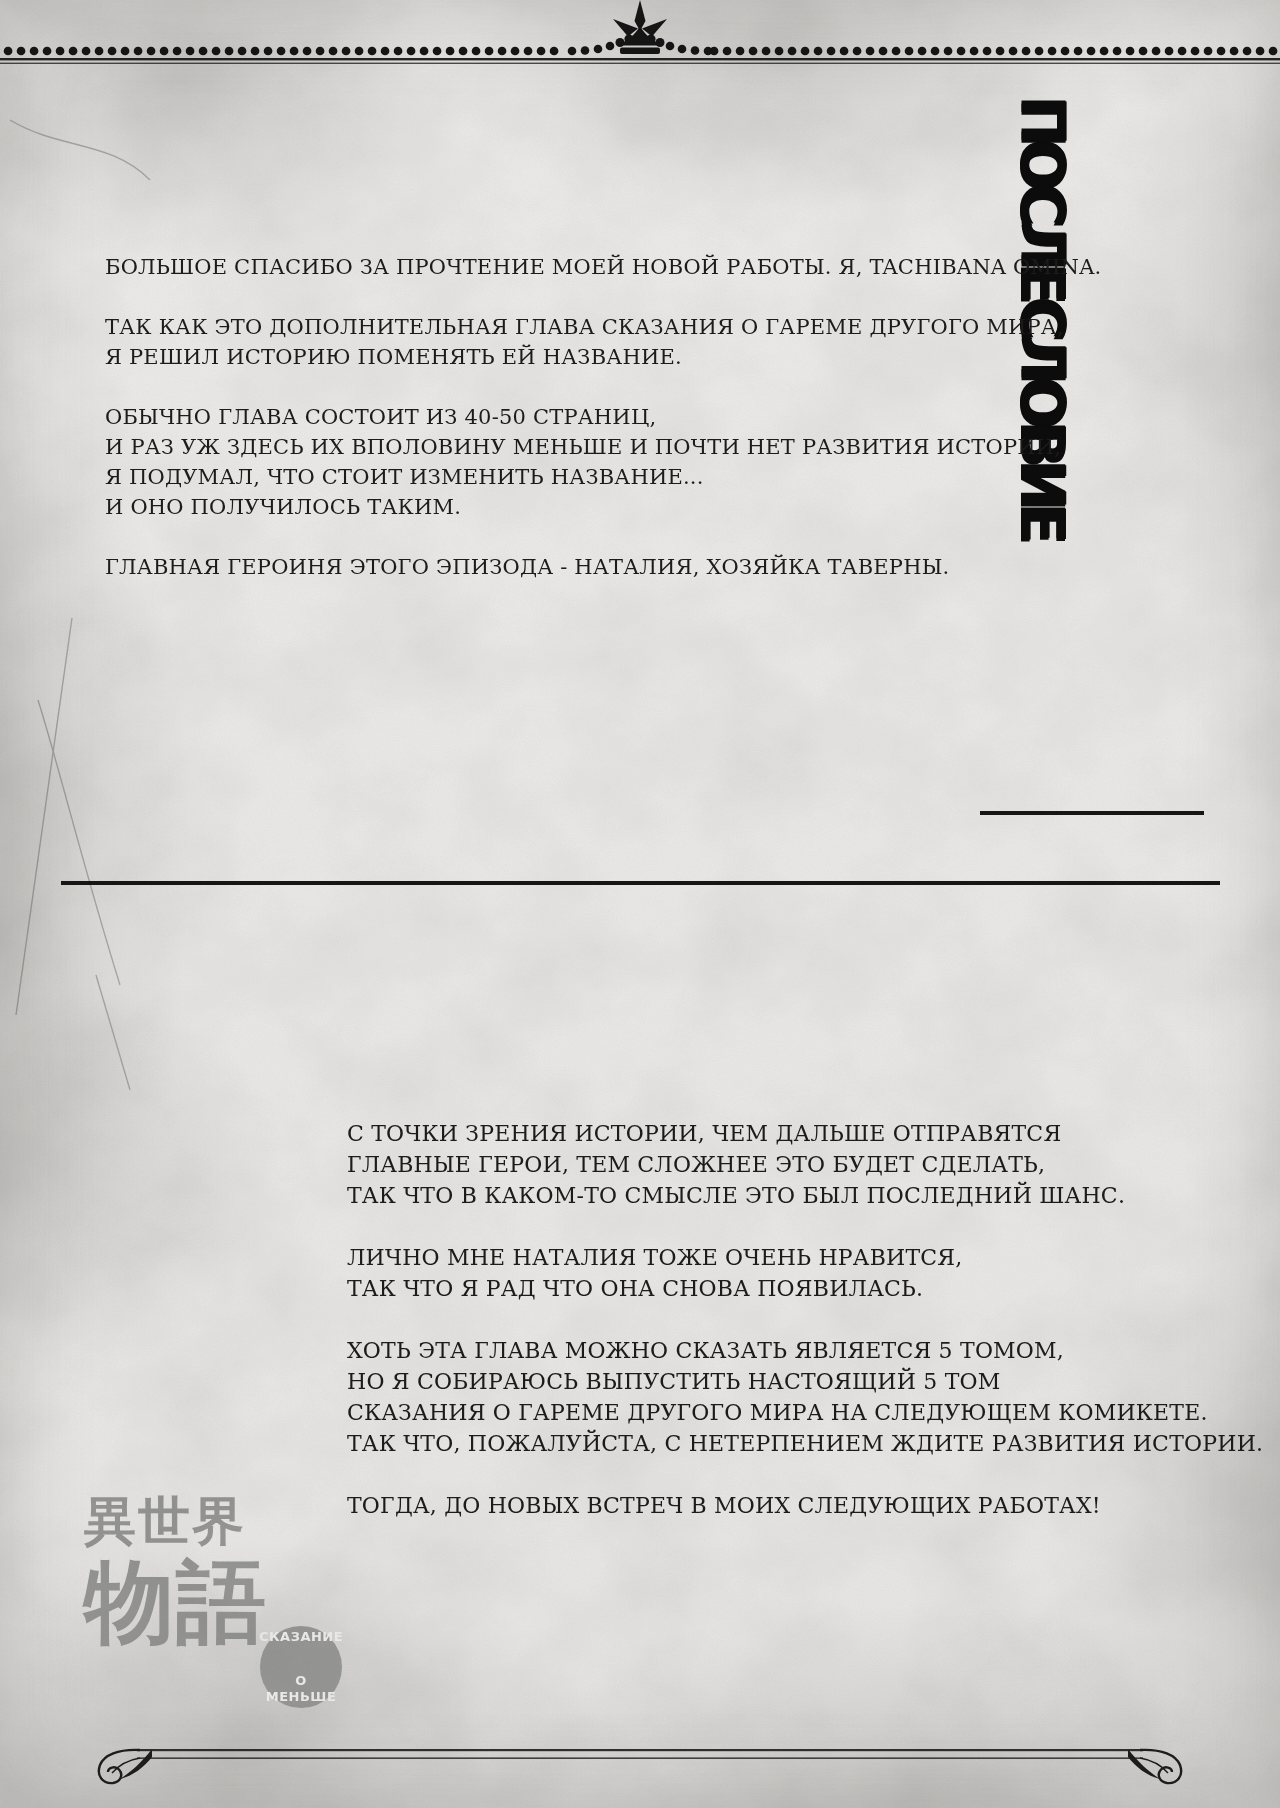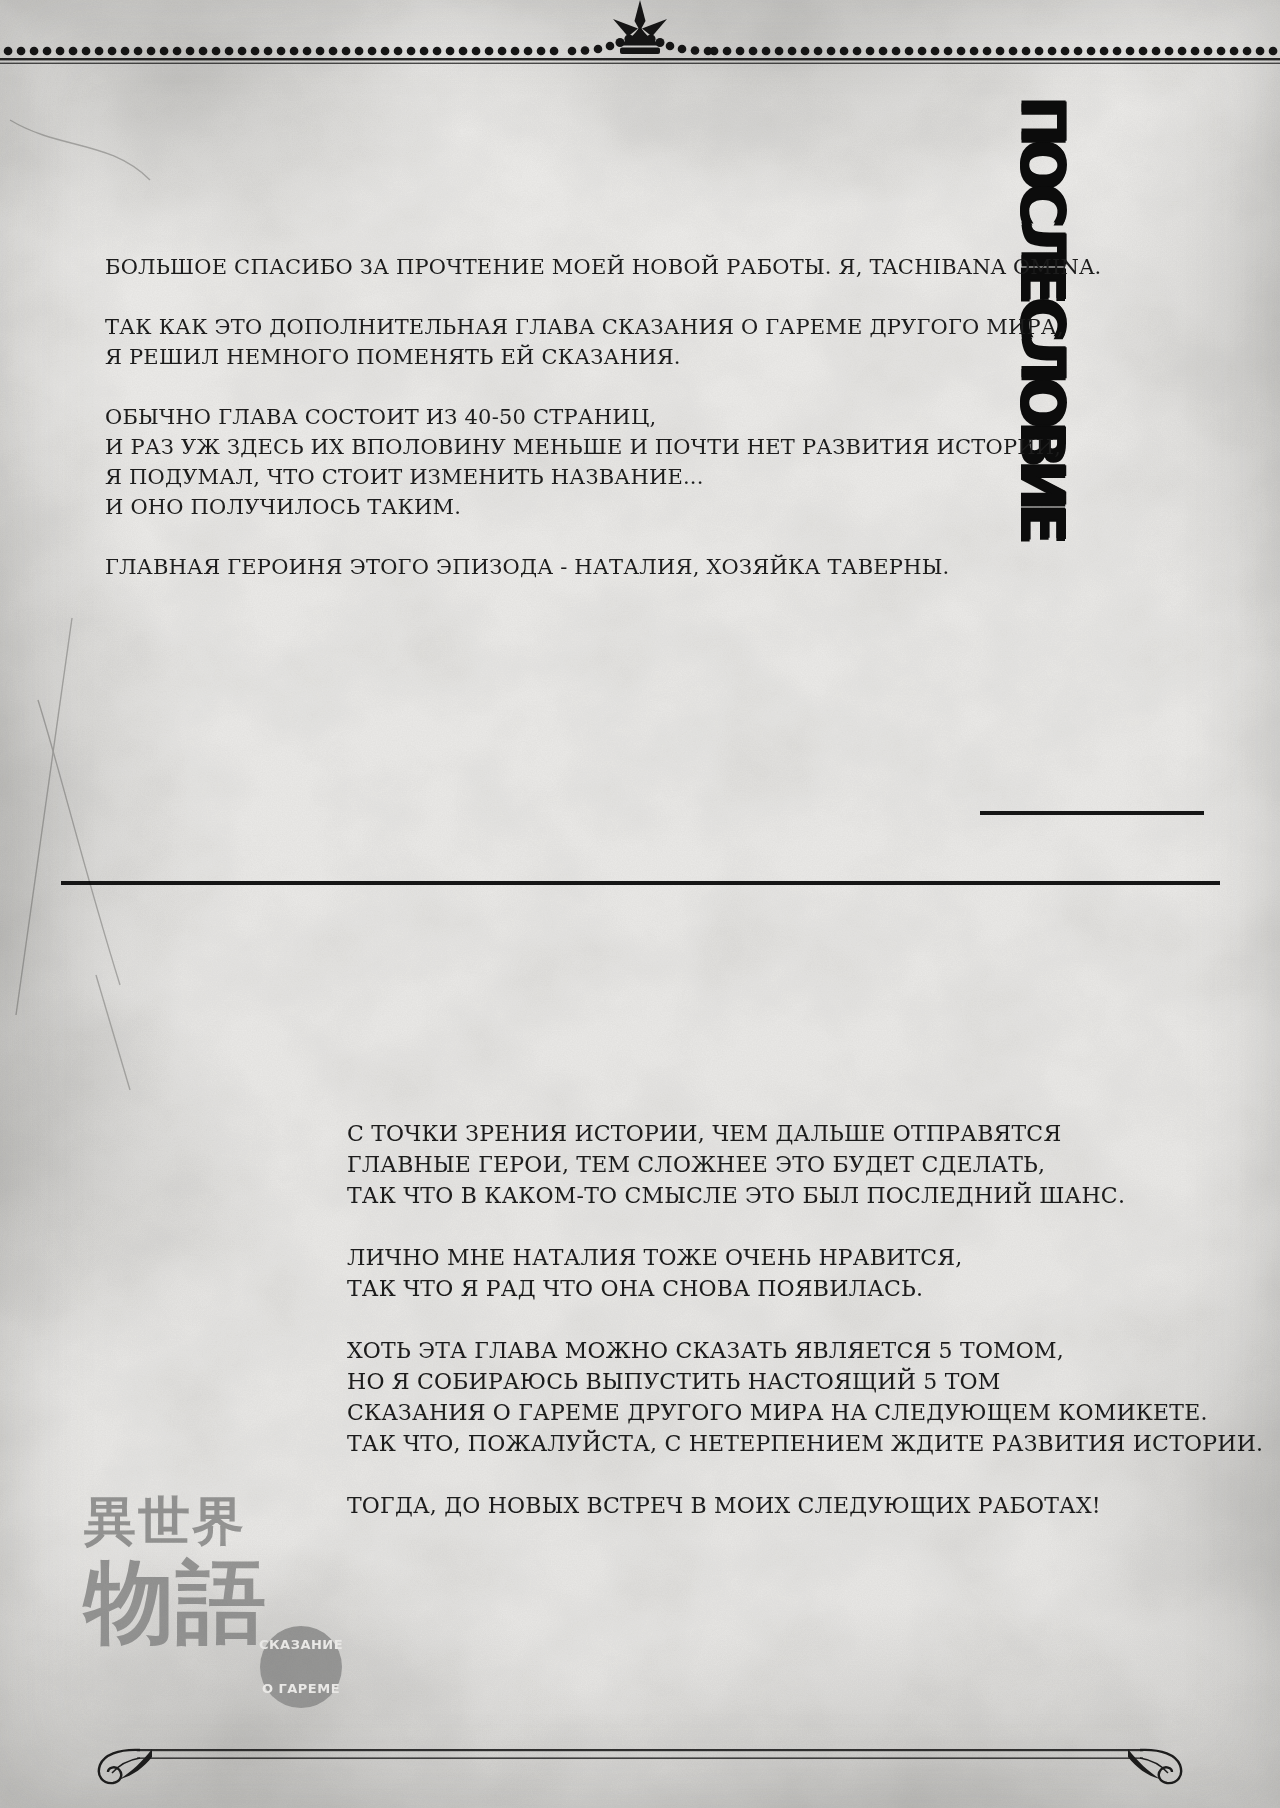--- a/index.html
+++ b/index.html
@@ -99,21 +99,21 @@
       <rect x="0" y="62.6" width="1280" height="1.4" opacity=".75"></rect>
     </g>
   </svg>
 
   <div class="v-title">ПОСЛЕСЛОВИЕ</div>
 
   <div class="block block1">
     <div class="ln">БОЛЬШОЕ СПАСИБО ЗА ПРОЧТЕНИЕ МОЕЙ НОВОЙ РАБОТЫ. Я, TACHIBANA OMINA.</div>
     <div class="ln"></div>
     <div class="ln">ТАК КАК ЭТО ДОПОЛНИТЕЛЬНАЯ ГЛАВА СКАЗАНИЯ О ГАРЕМЕ ДРУГОГО МИРА,</div>
-    <div class="ln">Я РЕШИЛ НЕМНОГО ПОМЕНЯТЬ ЕЙ СКАЗАНИЯ.</div>
+    <div class="ln">Я РЕШИЛ ИСТОРИЮ ПОМЕНЯТЬ ЕЙ НАЗВАНИЕ.</div>
     <div class="ln"></div>
     <div class="ln">ОБЫЧНО ГЛАВА СОСТОИТ ИЗ 40-50 СТРАНИЦ,</div>
     <div class="ln">И РАЗ УЖ ЗДЕСЬ ИХ ВПОЛОВИНУ МЕНЬШЕ И ПОЧТИ НЕТ РАЗВИТИЯ ИСТОРИИ,</div>
     <div class="ln">Я ПОДУМАЛ, ЧТО СТОИТ ИЗМЕНИТЬ НАЗВАНИЕ...</div>
     <div class="ln">И ОНО ПОЛУЧИЛОСЬ ТАКИМ.</div>
     <div class="ln"></div>
     <div class="ln">ГЛАВНАЯ ГЕРОИНЯ ЭТОГО ЭПИЗОДА - НАТАЛИЯ, ХОЗЯЙКА ТАВЕРНЫ.</div>
     <div class="ln"></div>
   </div>
 
@@ -134,21 +134,21 @@
     <div class="ln">ТАК ЧТО, ПОЖАЛУЙСТА, С НЕТЕРПЕНИЕМ ЖДИТЕ РАЗВИТИЯ ИСТОРИИ.</div>
     <div class="ln"></div>
     <div class="ln">ТОГДА, ДО НОВЫХ ВСТРЕЧ В МОИХ СЛЕДУЮЩИХ РАБОТАХ!</div>
   </div>
 
   <div class="logo">
     <div class="logo-r1">異世界</div>
     <div class="logo-r3">物語</div>
     <div class="badge">
       <span>СКАЗАНИЕ</span>
-      <span>О ГАРЕМЕ</span>
+      <span>О МЕНЬШЕ</span>
     </div>
   </div>
 
   <svg class="bottom-border" width="1280" height="70" viewBox="0 0 1280 70" aria-hidden="true">
     <g id="flrG">
       <path d="M140,17 C118,16 104,22 100,32 C96,43 103,51 113,50 C120,49 124,42 119,36.5 C115,32.5 108,34.5 108,39" fill="none" stroke="#1d1d1d" stroke-width="2.4"></path>
       <path d="M152,16 C142,29 132,38 120,46 C133,43 144,34 152,24 Z" fill="#1d1d1d"></path>
       <path d="M140,25 C128,27 119,32 112,40" fill="none" stroke="#1d1d1d" stroke-width="1.4"></path>
     </g>
     <use href="#flrG" transform="translate(1280,0) scale(-1,1)"></use>

